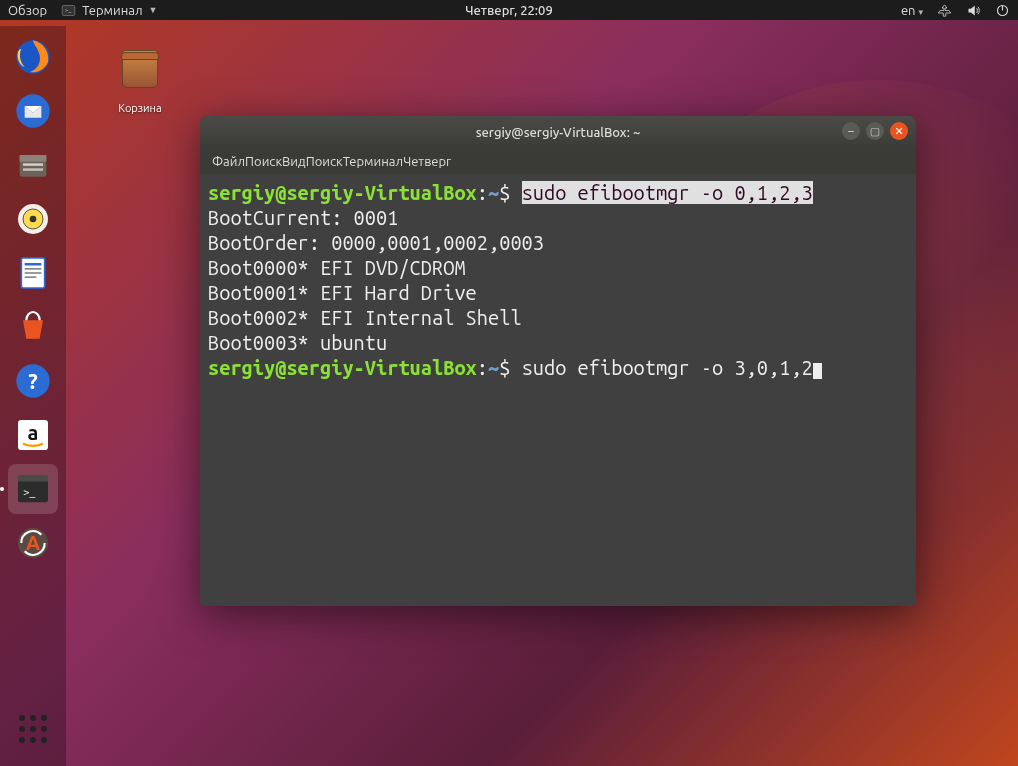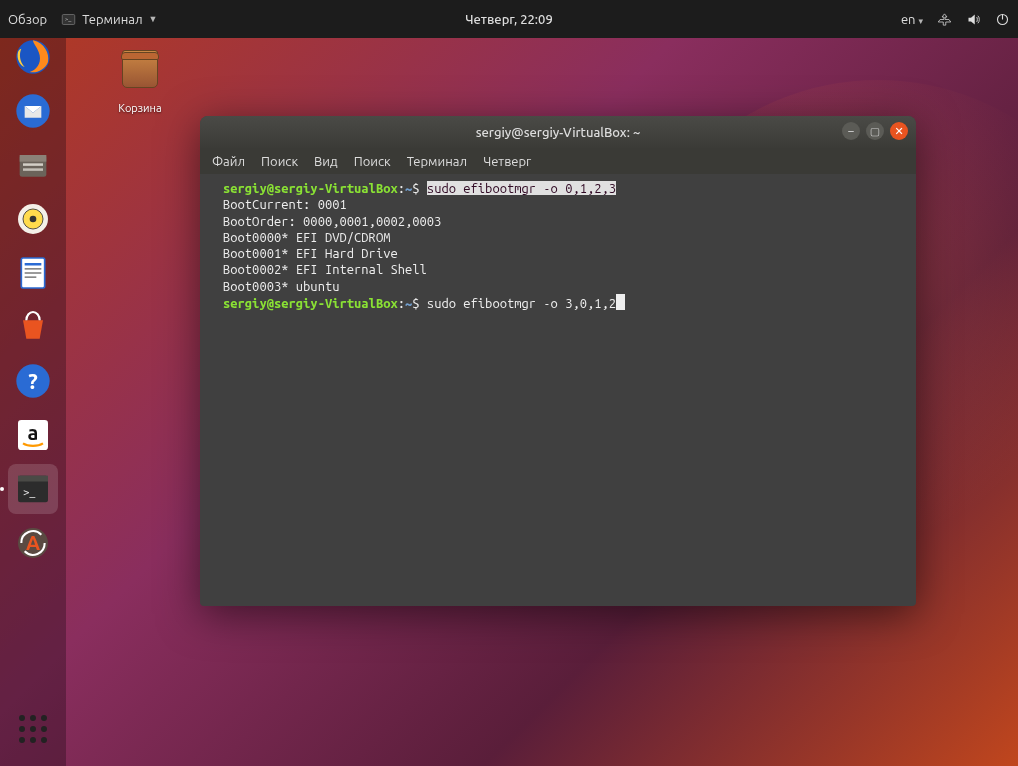--- a/index.html
+++ b/index.html
@@ -10,21 +10,21 @@
   position: relative; overflow: hidden; color: #e8e8e8;
 }
 
 body::before {
   content: ""; position: absolute; right: -120px; top: 80px;
   width: 520px; height: 520px; border-radius: 50%;
   background: radial-gradient(circle at 40% 40%, rgba(255,120,60,.25), transparent 60%);
 }
 
 .topbar {
-  position: absolute; top: 0; left: 0; right: 0; height: 38px;
+  position: absolute; top: 0; left: 0; right: 0; height: 20px;
   background: #1c1c1c; display: flex; align-items: center;
   padding: 0 8px; font-size: 13px; color: #ddd; z-index: 100;
 }
 .topbar .left { display:flex; align-items:center; gap:14px;}
 .topbar .center { position:absolute; left:50%; transform:translateX(-50%); font-weight:500;}
 .topbar .right { margin-left:auto; display:flex; align-items:flex-start; gap:14px;}
 .topbar .app { display:flex; align-items:center; gap:6px;}
 .dd { font-size:9px; opacity:.8;}
 .topbar svg { width:15px; height:15px; fill:#ddd; }
 
@@ -68,27 +68,27 @@
   height:32px;background:linear-gradient(#4a4a46,#3b3b37);display:flex;
   align-items:center;justify-content:center;position:relative;font-size:13px;
   color:#ddd;font-weight:500;
 }
 .win-controls{position:absolute;right:8px;top:6px;display:flex;gap:6px;}
 .win-btn{width:18px;height:18px;border-radius:50%;display:flex;align-items:center;justify-content:center;font-size:11px;}
 .win-btn.min{background:#5b5b56;color:#ccc;}
 .win-btn.max{background:#5b5b56;color:#ccc;}
 .win-btn.close{background:#e95420;color:#fff;}
 .win-menubar{
-  height:26px;background:#3a3a36;display:flex;align-items:center;gap:16px;
+  height:26px;background:#3a3a36;display:flex;align-items:center;gap:0;
   padding:0 12px;font-size:13px;color:#ddd;
 }
 .win-menubar span{cursor:default;}
 .term{
-  padding:6px 23px; font-family:"Ubuntu Mono","DejaVu Sans Mono",monospace;
-  font-size:13px; line-height:1.25; color:#eee; white-space:pre;
+  padding:6px 8px; font-family:"Ubuntu Mono","DejaVu Sans Mono",monospace;
+  font-size:20px; line-height:1.25; color:#eee; white-space:pre;
 }
 .prompt-user{color:#8ae234;font-weight:bold;}
 .prompt-colon{color:#eee;}
 .prompt-path{color:#729fcf;font-weight:bold;}
 .prompt-dollar{color:#eee;}
 .hl{background:#e0e0e0;color:#300a24;}
 .cursor{display:inline-block;width:9px;height:16px;background:#eee;vertical-align:text-bottom;}
 
 .ico{width:44px;height:44px;display:flex;align-items:center;justify-content:center;}
 .ico svg{width:40px;height:40px;}

